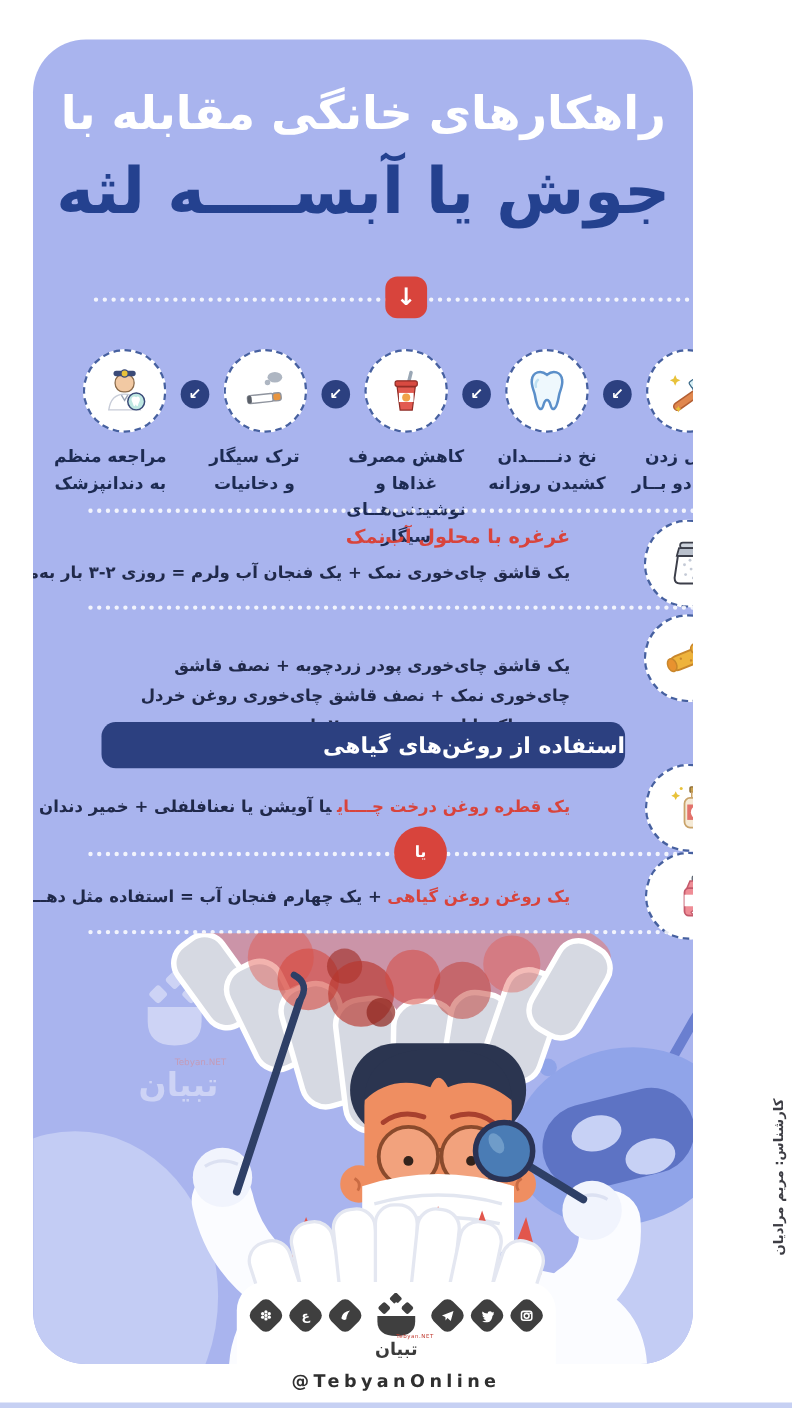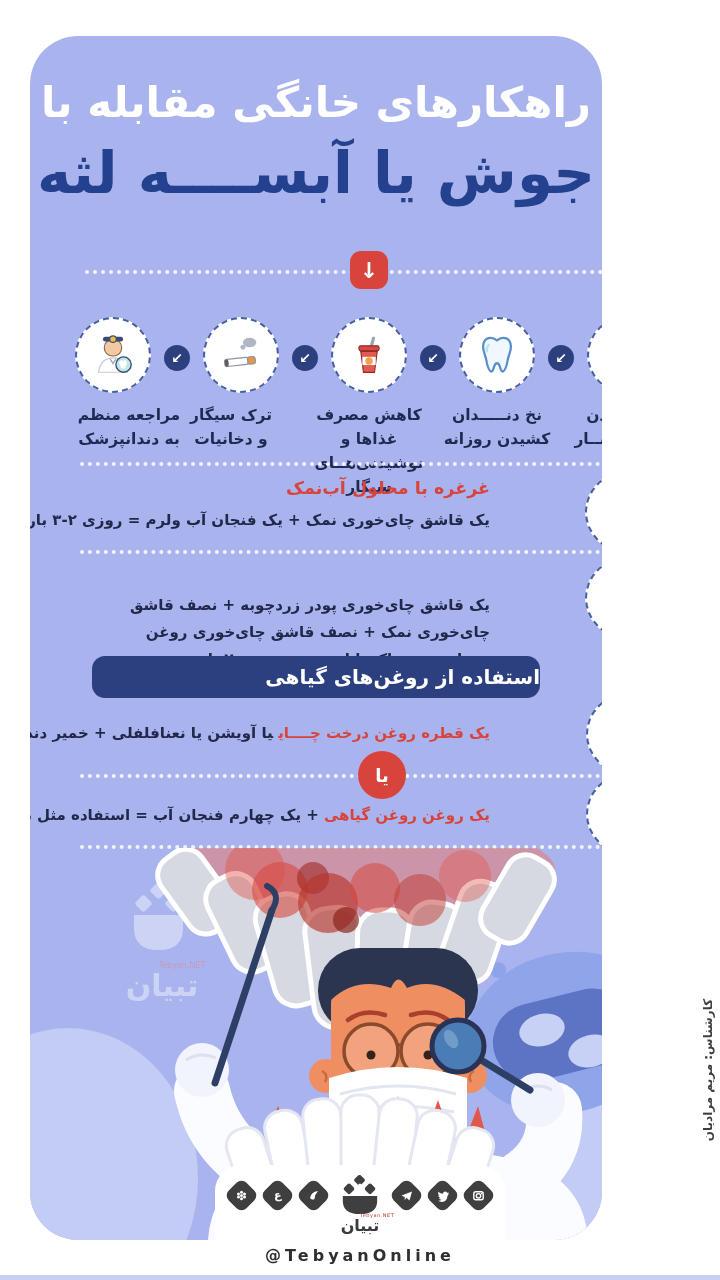--- a/index.html
+++ b/index.html
@@ -2,21 +2,21 @@
 <html lang="fa"><head>
 <meta charset="utf-8">
 <style>
   html,body { margin:0; padding:0; }
   body {
     width:720px; height:1280px; position:relative; overflow:hidden;
     background:#ffffff; font-family:"DejaVu Sans", sans-serif;
   }
   .card {
     position:absolute; left:30px; top:36px; width:572px; height:1204px;
-    background:#a9b4ee; border-radius:48px; overflow:hidden; direction:rtl;
+    background:#a9b4ee; border-radius:48px; overflow:hidden; direction:rtl;padding-left:28px;
   }
   .dots { position:absolute; height:0; border-top:4px dotted rgba(255,255,255,.85); }
   .dots-1 { top:234px; left:55px; width:550px; }
   .dots-2 { top:426px; left:50px; width:560px; }
   .dots-3 { top:514px; left:50px; width:560px; }
   .dots-or { top:738px; left:50px; width:560px; }
   .dots-5 { top:809px; left:50px; width:560px; }
 
   .title1 { position:absolute; top:44px; left:0; right:0; text-align:center;
     color:#ffffff; font-size:42px; font-weight:bold; line-height:1.1; }
@@ -30,21 +30,21 @@
   .circle { position:absolute; background:#ffffff; border:2px dashed #46609f;
     border-radius:50%; box-sizing:border-box; display:flex; align-items:center; justify-content:center; }
   .step-c { width:76px; height:76px; top:281px; }
   .sc1{left:557px} .sc2{left:429px} .sc3{left:301px} .sc4{left:173px} .sc5{left:45px}
   .step-arrow { position:absolute; top:309px; width:26px; height:26px; border-radius:50%;
     background:#2c4080; color:#fff; display:flex; align-items:center; justify-content:center;
     font-size:14px; font-weight:bold; }
   .sa1{left:518px} .sa2{left:390px} .sa3{left:262px} .sa4{left:134px}
   .step-label { position:absolute; top:367px; width:140px; text-align:center;
     color:#1d2b52; font-size:15.5px; font-weight:bold; line-height:1.55; }
-  .sl1{left:525px} .sl2{left:397px} .sl3{left:269px} .sl4{left:131px} .sl5{left:29px}
+  .sl1{left:525px} .sl2{left:397px} .sl3{left:269px} .sl4{left:131px} .sl5{left:0}
 
   .remedy-c { width:80px; height:80px; }
   .rc1{left:555px; top:436px} .rc2{left:555px; top:522px}
   .oc1{left:556px; top:658px} .oc2{left:556px; top:738px}
 
   .r-head { position:absolute; right:112px; color:#d8443c; font-size:17.5px;
     font-weight:bold; text-align:right; white-space:nowrap; }
   .rh1{top:442px} .rh2{top:528px}
   .r-body { position:absolute; right:112px; color:#20294a; font-size:15px;
     font-weight:bold; text-align:right; line-height:1.8; }
@@ -53,21 +53,21 @@
   .opt-line { position:absolute; right:112px; color:#20294a; font-size:15px;
     font-weight:bold; text-align:right; white-space:nowrap; }
   .ol1{top:688px} .ol2{top:770px}
   .lead { color:#d8443c; margin-left:5px; }
 
   .banner { position:absolute; top:620px; left:62px; right:62px; height:42px;
     background:#2c4080; border-radius:13px; color:#ffffff; font-size:20px;
     font-weight:bold; text-align:right; line-height:42px; }
 
   .or-circle { position:absolute; left:328px; top:715px; width:48px; height:48px;
-    border-radius:50%; background:#d8443c; color:#fff; font-size:18px; font-weight:bold;
+    border-radius:50%; background:#d8443c; color:#fff; font-size:14px; font-weight:bold;
     display:flex; align-items:center; justify-content:center; }
 
   .illu { position:absolute; left:0; top:812px; width:660px; height:392px; }
 
   .footer-box { position:absolute; left:185px; top:1129px; width:290px; height:75px;
     background:#ffffff; border-radius:26px 26px 0 0; direction:ltr; }
   .social-row { display:flex; justify-content:center; align-items:center; gap:11px; padding-top:10px; }
   .diamond { width:25px; height:25px; background:#3f3f3f; border-radius:7px;
     transform:rotate(45deg); display:flex; align-items:center; justify-content:center; flex:none; }
   .diamond > * { transform:rotate(-45deg); display:block; }

